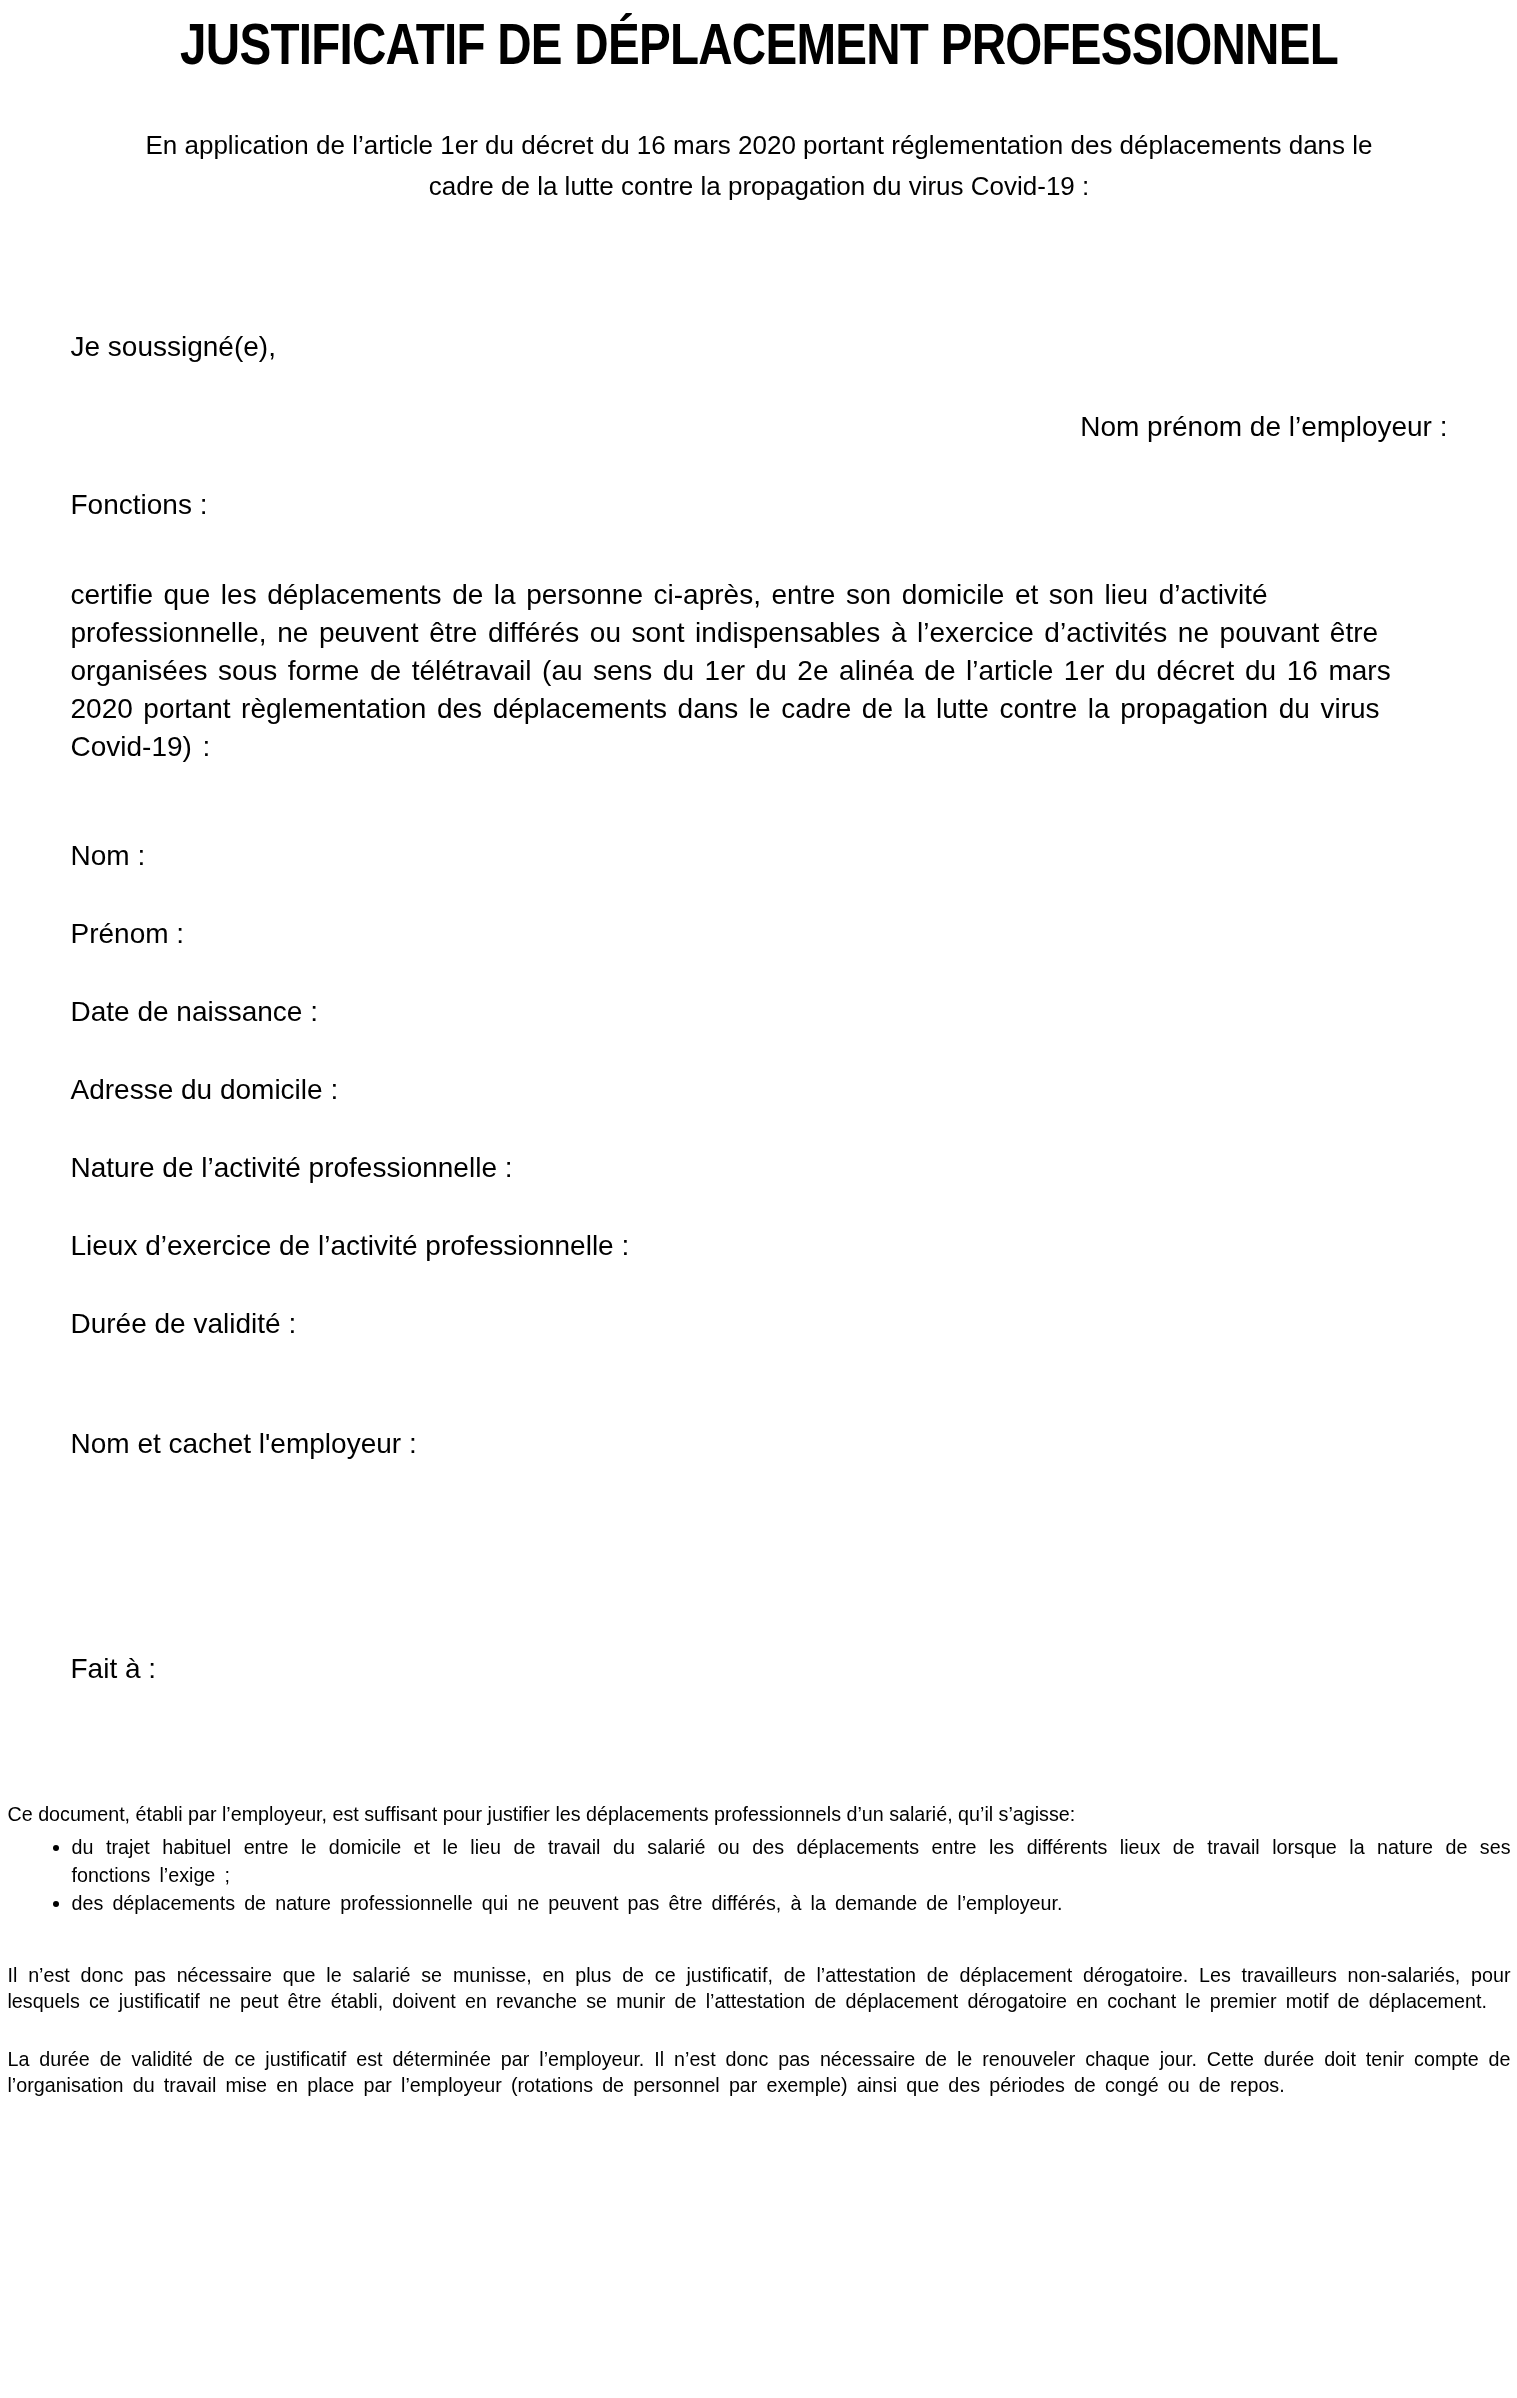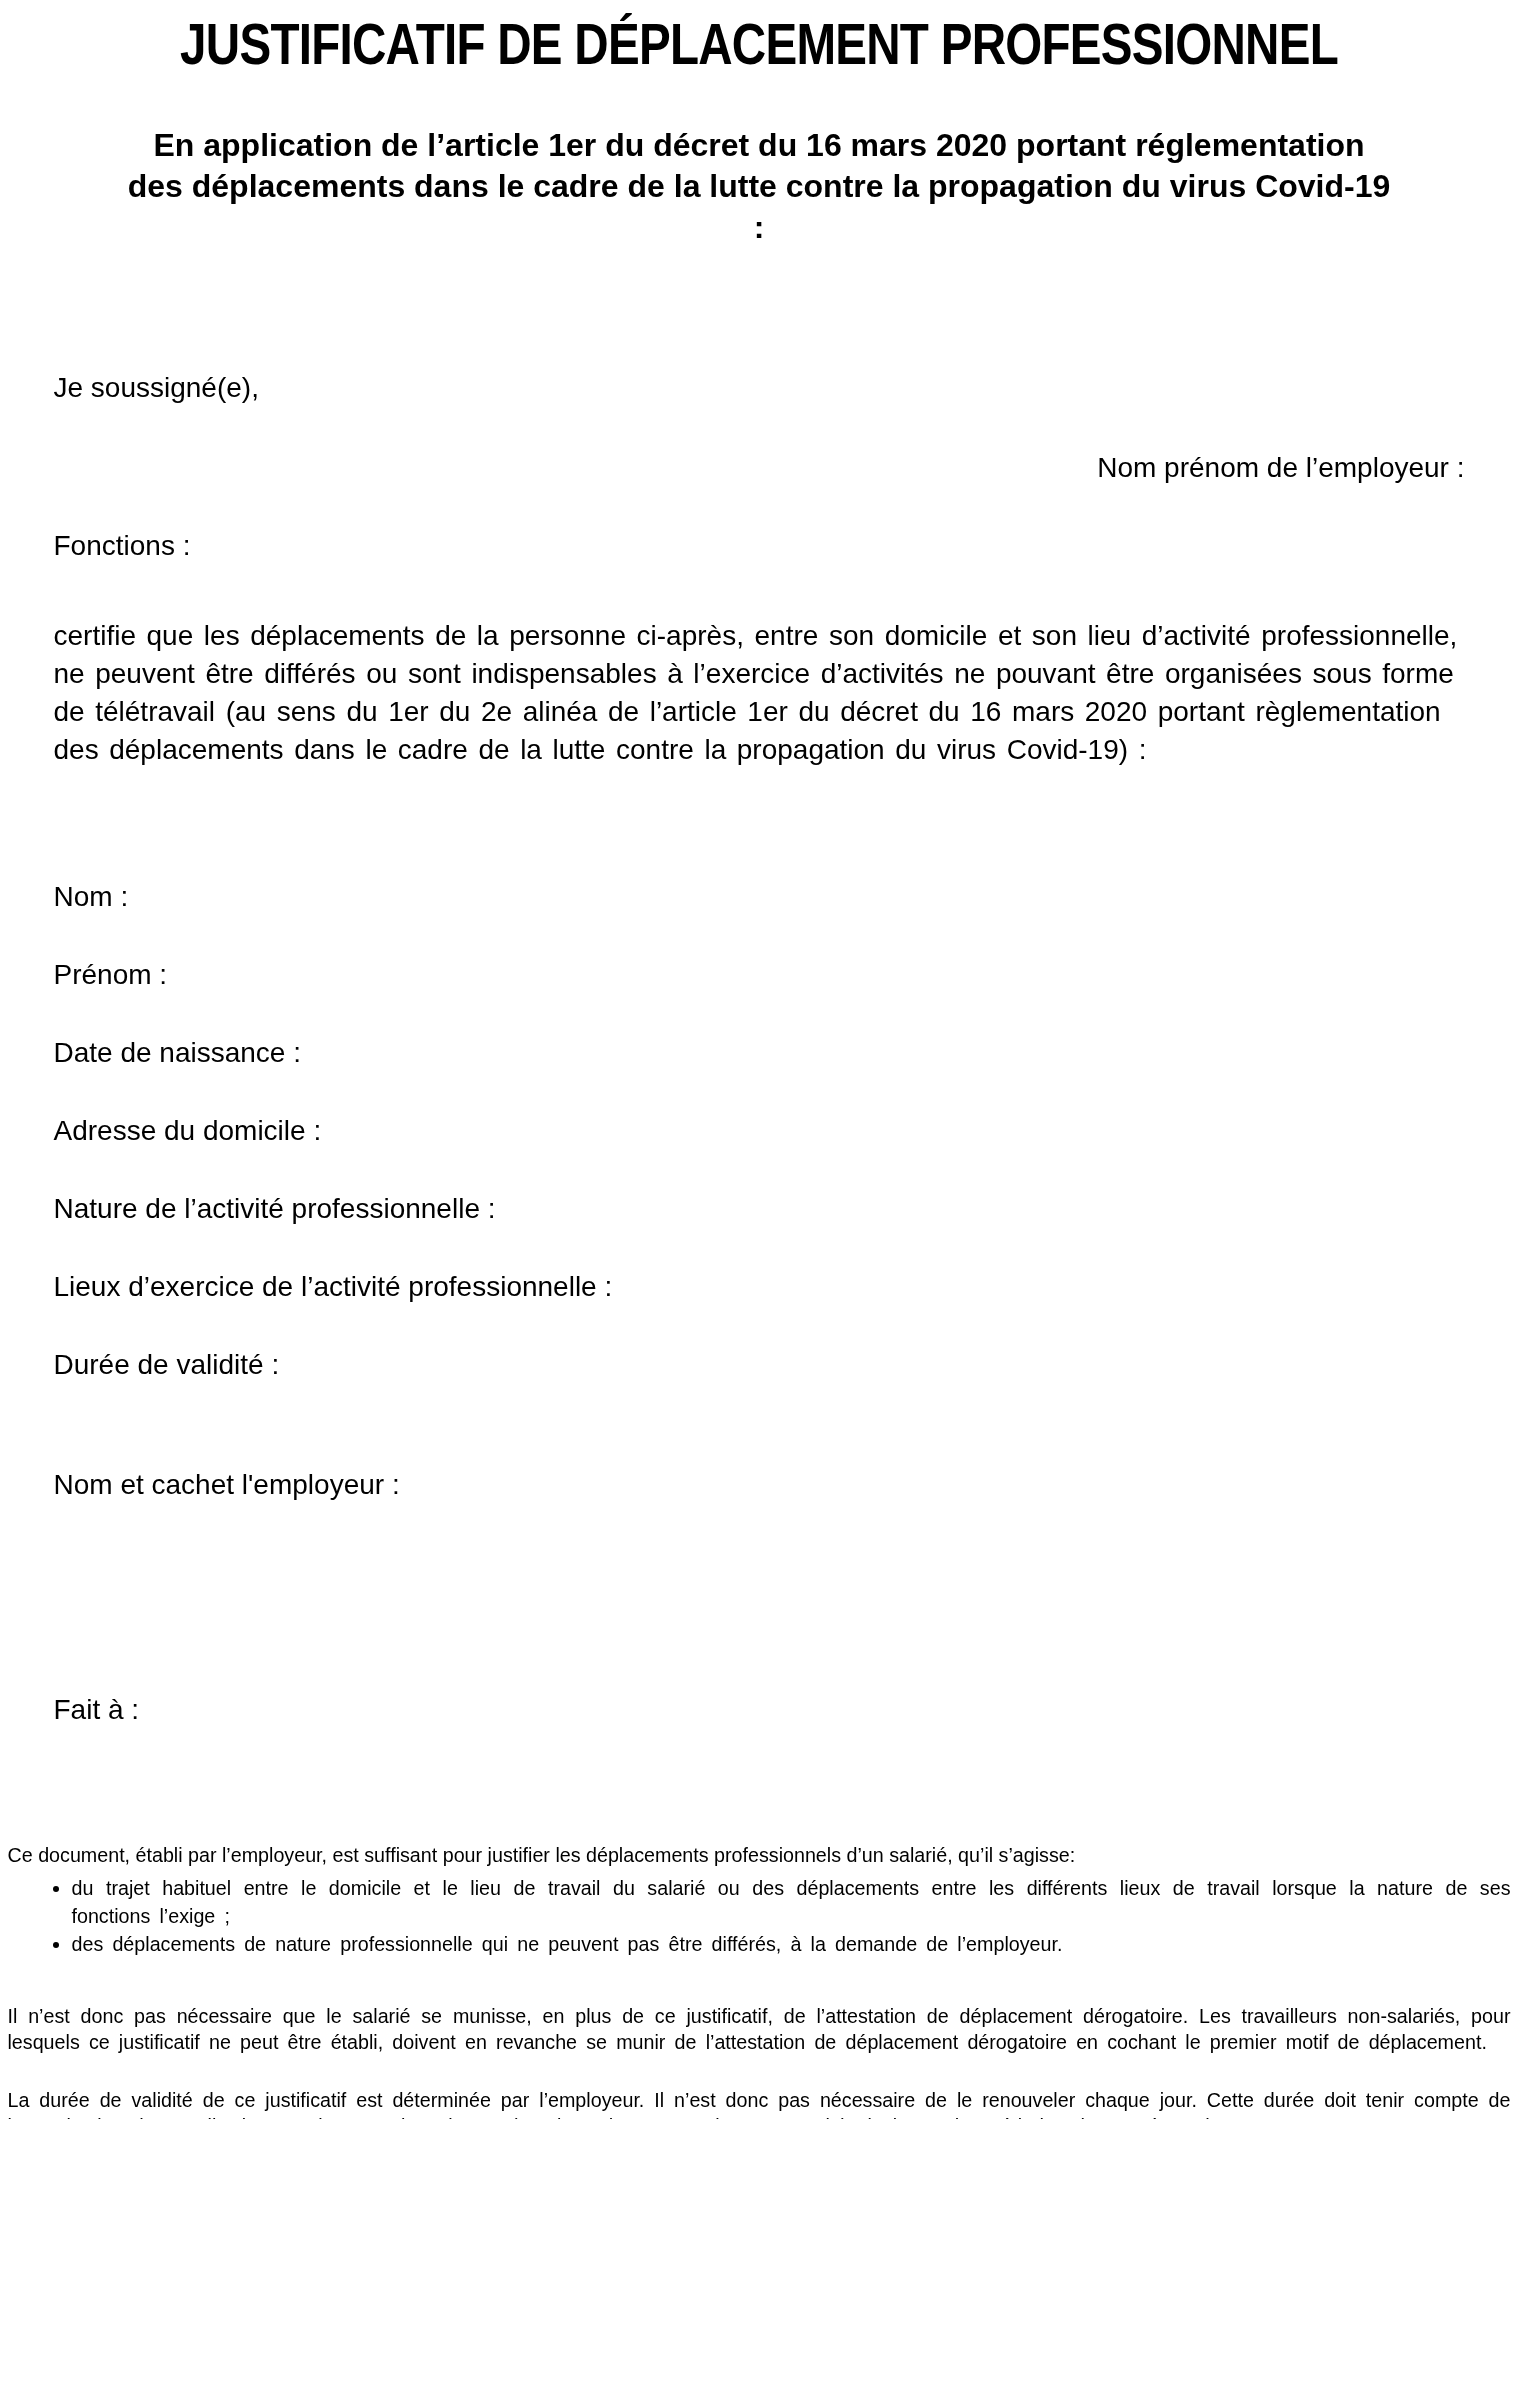--- a/index.html
+++ b/index.html
@@ -25,25 +25,24 @@
   .title-inner {
     display: inline-block;
     transform: scaleX(0.82);
     transform-origin: 50% 50%;
     letter-spacing: -0.9px;
   }
   .subtitle {
     margin: 47px auto 0 auto;
     max-width: 1274px;
     text-align: center;
-    font-size: 32px;
+    font-size: 26px;
     line-height: 41px;
-    font-weight: bold;
   }
-  .main { margin: 0 46px; }
+  .main { margin: 0 63px; }
   .line {
     font-size: 28px;
     line-height: 39px;
     margin: 39px 0 0 0;
   }
   .intro { margin-top: 120px; }
   .field-employer-name { margin-top: 41px; text-align: right; }
   .certification {
     font-size: 28px;
     line-height: 38px;

